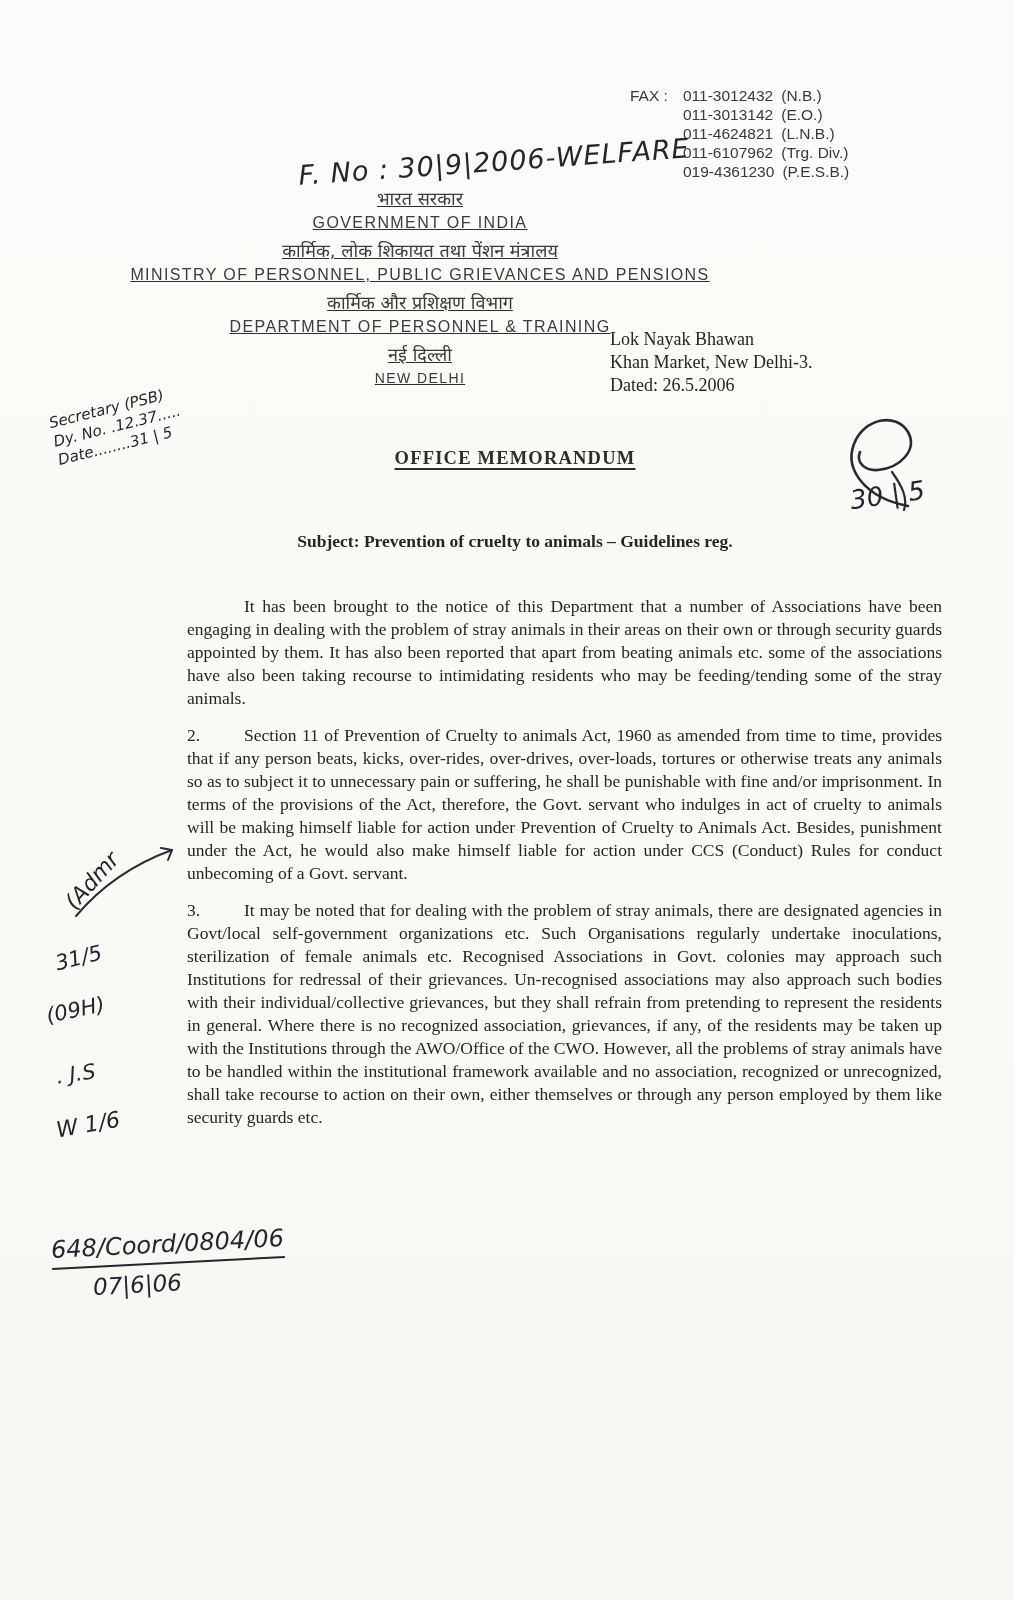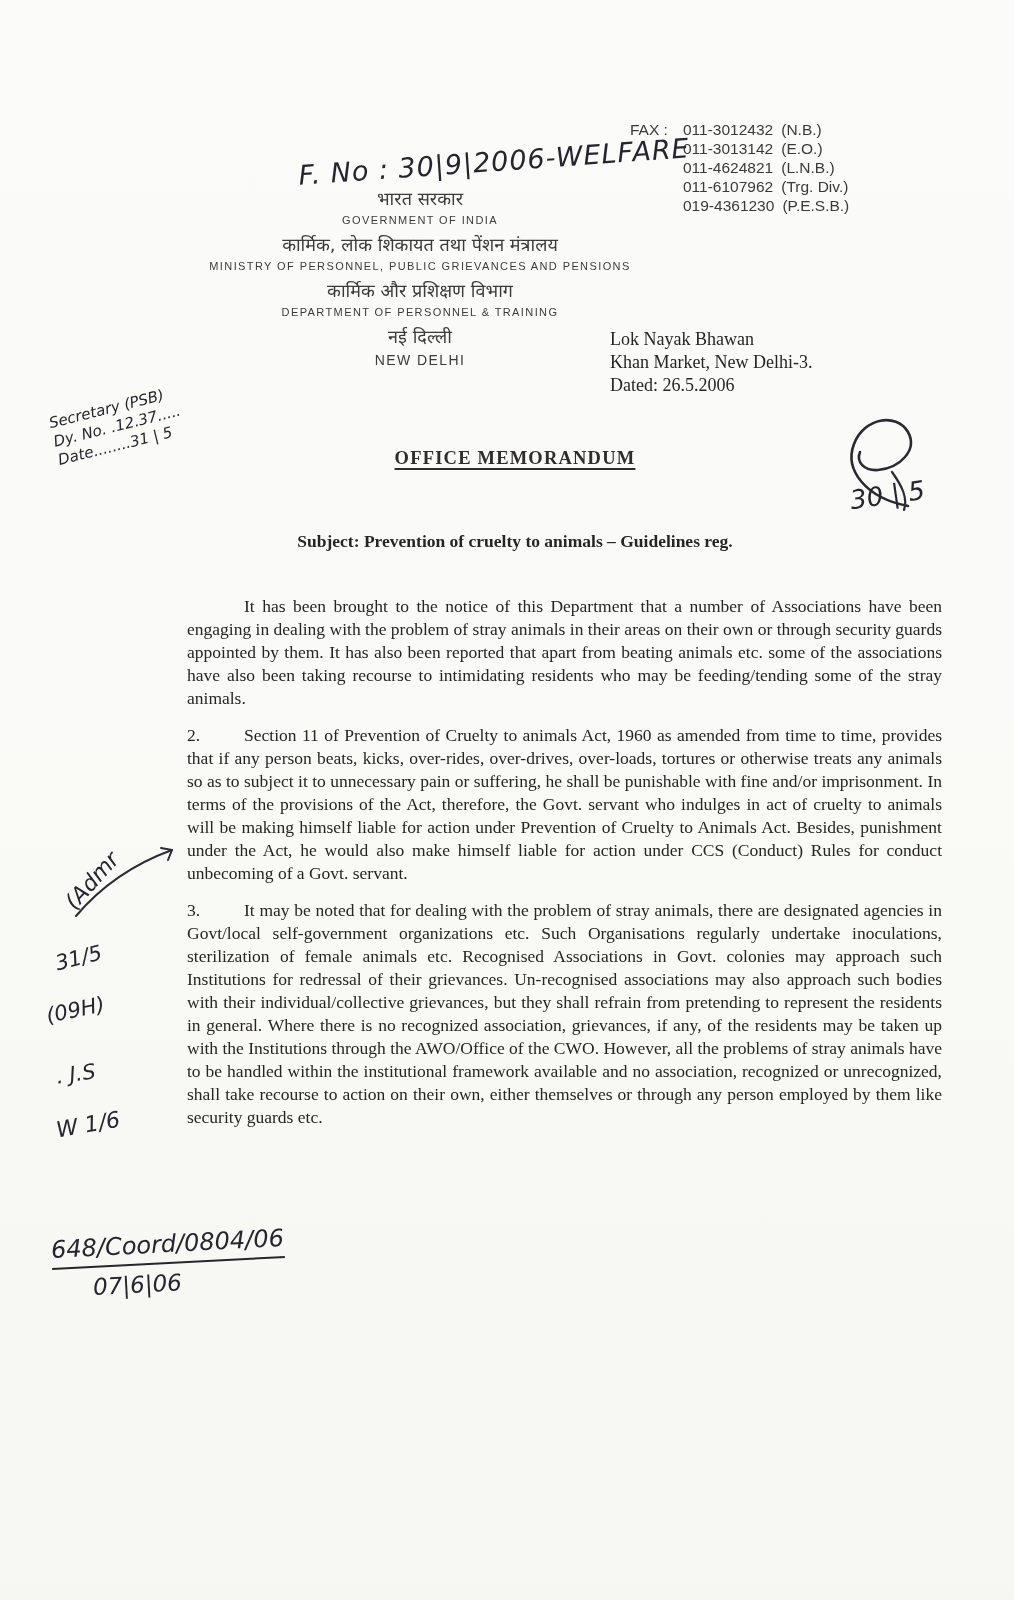--- a/index.html
+++ b/index.html
@@ -9,32 +9,32 @@
     margin:0 auto;
     background:linear-gradient(180deg,#fbfbf9 0%,#f9f9f6 55%,#f6f6f2 100%);
     font-family:"Liberation Serif",serif;
     color:#2e2d2b;
     overflow:hidden;
     box-shadow:0 0 8px rgba(0,0,0,.25);
   }
 
   
   .fax-block{position:absolute;left:630px;top:86px;display:flex;
-    font-family:"Liberation Sans",sans-serif;font-size:15.5px;line-height:19px;color:#3a3a3a;margin-top:34px;}
+    font-family:"Liberation Sans",sans-serif;font-size:15.5px;line-height:19px;color:#3a3a3a;}
   .fax-label{width:53px;white-space:nowrap;}
   .fax-line .office{margin-left:8px;}
 
   
   .hw{font-family:"DejaVu Sans",sans-serif;font-style:italic;color:#25252e;}
   .file-number{position:absolute;left:298px;top:146px;font-size:27px;transform:rotate(-4deg);letter-spacing:1px;white-space:nowrap;}
 
   
-  .letterhead{position:absolute;left:120px;top:186px;width:600px;text-align:center;}
+  .letterhead{position:absolute;left:120px;top:186px;width:600px;text-align:center;text-decoration:underline;}
   .lh-hindi{font-family:"DejaVu Sans","Liberation Sans",sans-serif;font-size:18px;color:#3b3b3b;margin-bottom:4px;}
-  .lh-en{font-family:"Liberation Sans",sans-serif;font-size:11px;letter-spacing:1.4px;color:#3b3b3b;margin-bottom:6px;}
+  .lh-en{font-family:"Liberation Sans",sans-serif;font-size:16px;letter-spacing:1.4px;color:#3b3b3b;margin-bottom:6px;}
   .lh-en.small{font-size:14px;}
 
   
   .address{position:absolute;left:610px;top:328px;width:268px;text-align:left;font-size:18px;line-height:23px;color:#262522;}
 
   
   .stamp{position:absolute;left:52px;top:398px;transform:rotate(-14deg);font-size:15px;line-height:19px;white-space:nowrap;}
 
   
   .memo-title{position:absolute;left:0;top:448px;width:1030px;text-align:center;

